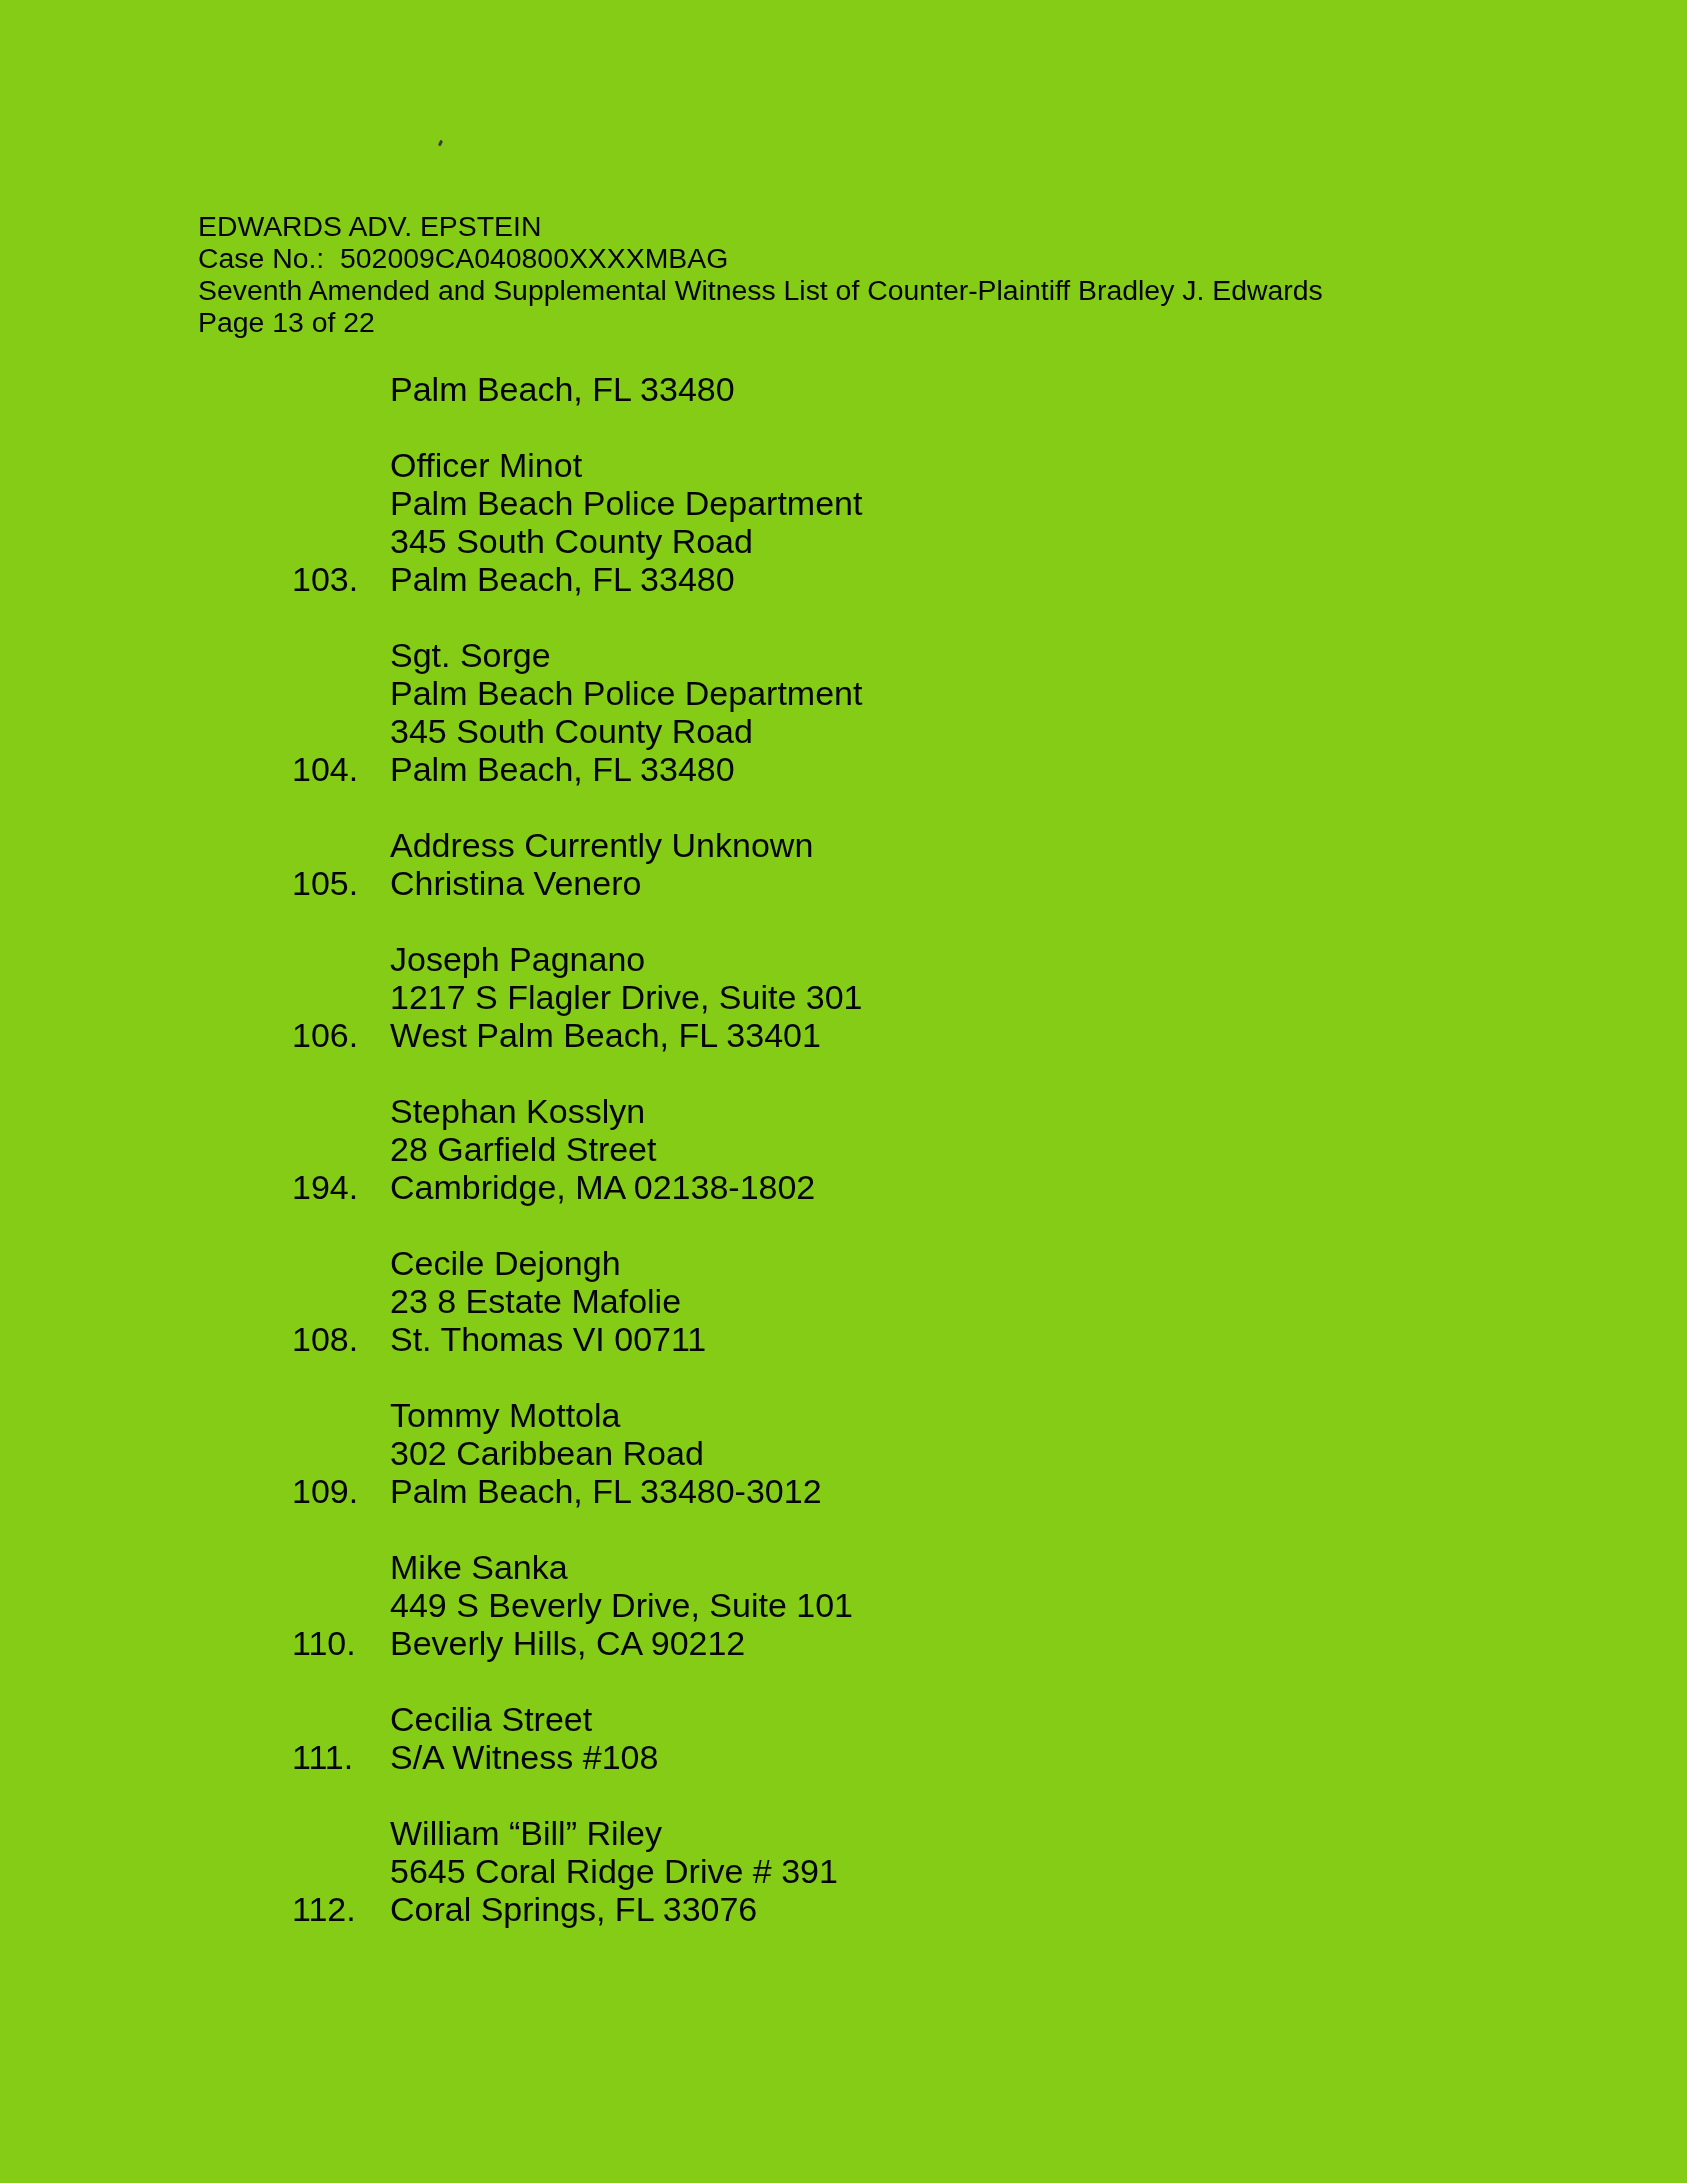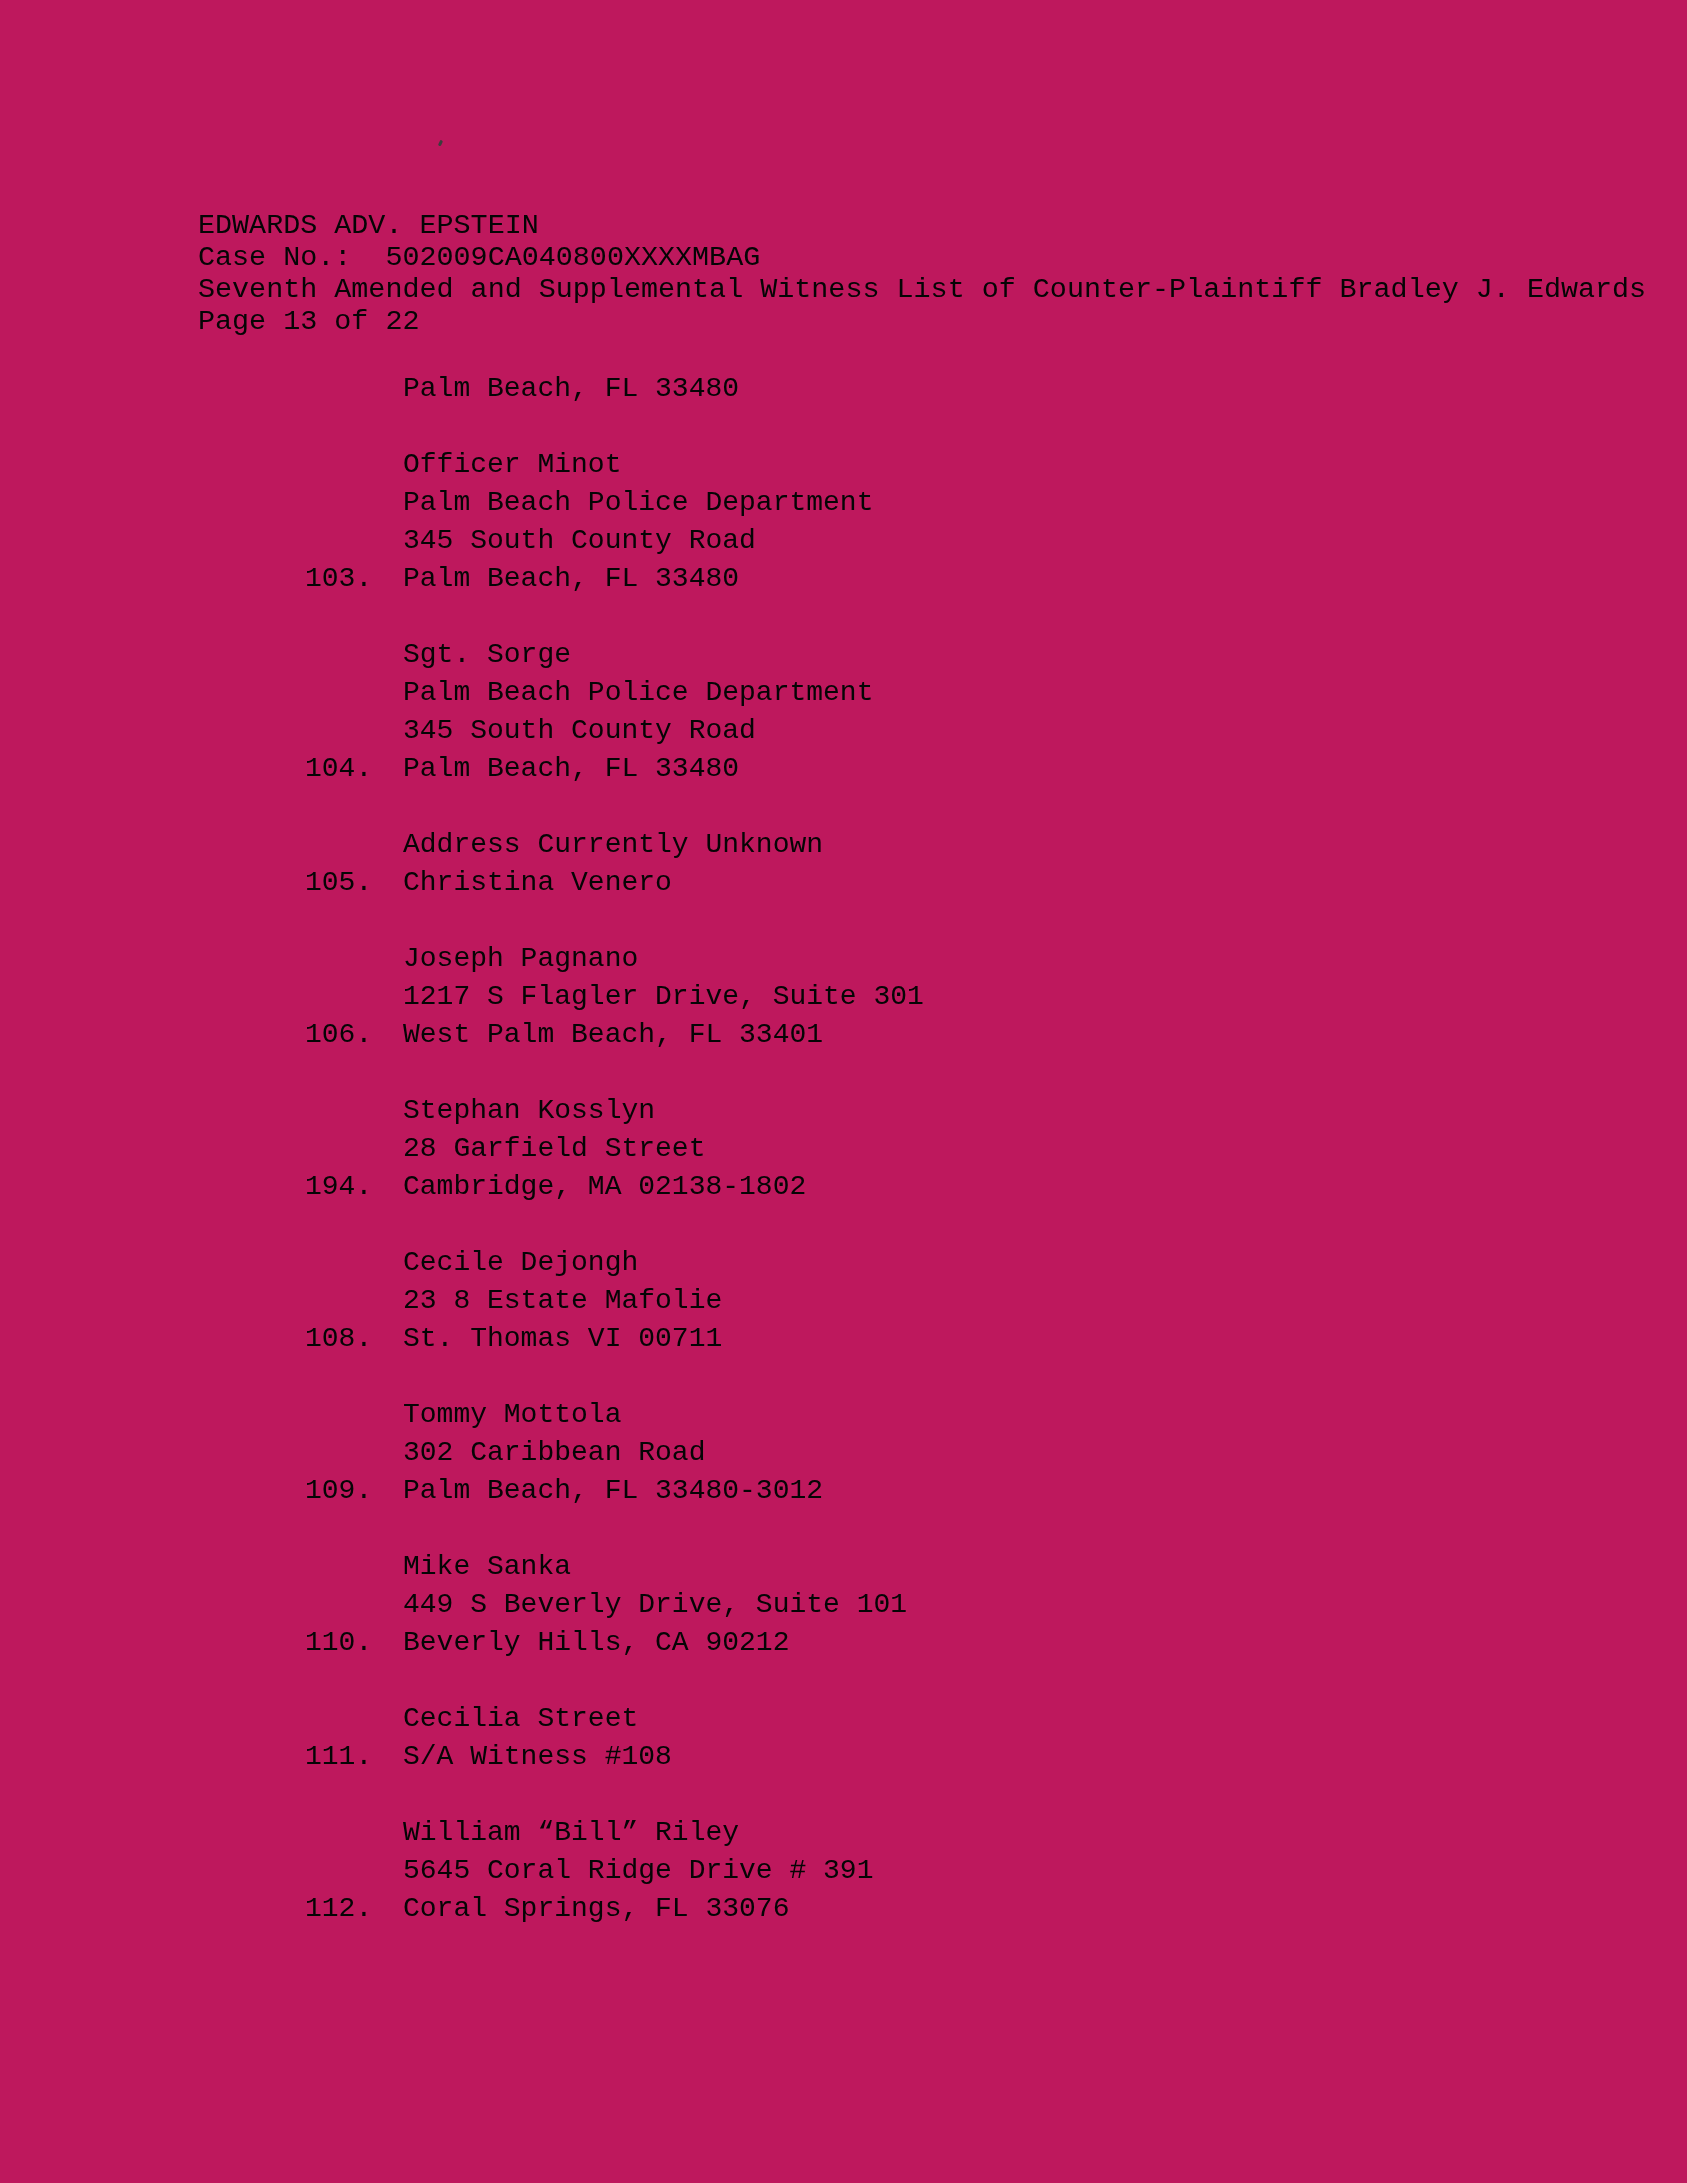--- a/index.html
+++ b/index.html
@@ -4,40 +4,40 @@
 <style>
   html, body {
     margin: 0;
     padding: 0;
     background: #ffffff;
   }
   .page {
     position: relative;
     width: 1687px;
     height: 2183px;
-    background: #be185d;
+    background: #84cc16;
     color: #050505;
-    font-family: Liberation Mono, monospace;
+    font-family: Liberation Sans, sans-serif;
     overflow: hidden;
   }
   
   .doc-header {
     position: absolute;
     left: 198px;
     top: 210px;
     font-size: 28.4px;
     line-height: 32px;
     white-space: nowrap;
   }
   
   .witness-list {
     position: absolute;
-    left: 305px;
+    left: 292px;
     top: 370px;
-    font-size: 28px;
+    font-size: 34px;
     line-height: 38px;
     white-space: nowrap;
   }
   
   .continuation {
     margin-left: 98px;
     margin-bottom: 38px;
   }
   .entry {
     display: flex;

